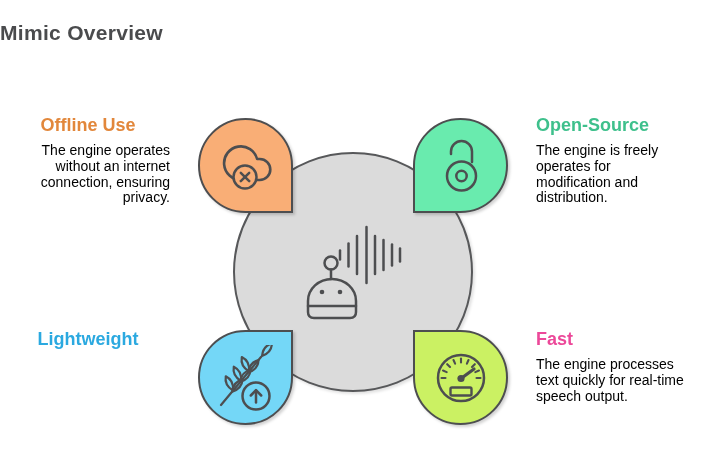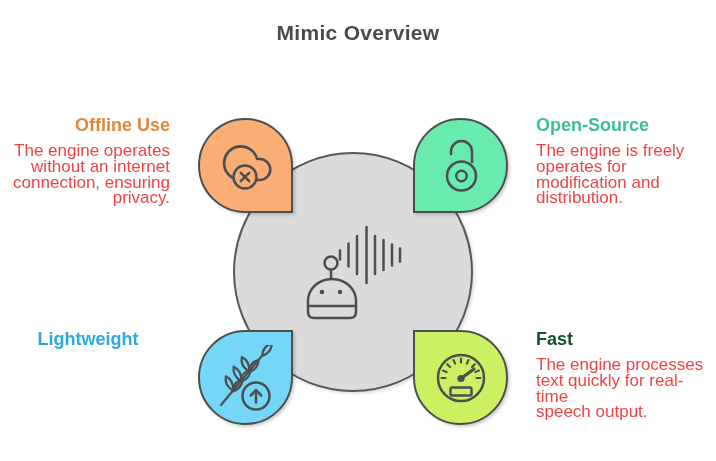--- a/index.html
+++ b/index.html
@@ -1,42 +1,42 @@
 <!DOCTYPE html>
 <html><head>
 <meta charset="utf-8">
 <style>
   html,body{margin:0;padding:0;background:#fff;}
   #stage{
     position:relative;width:716px;height:461px;overflow:hidden;background:#ffffff;
     font-family:"Liberation Sans", sans-serif;
   }
   .title{
-    position:absolute;top:21px;left:0;width:716px;text-align:center;
+    position:absolute;top:21px;left:0;width:716px;text-align:left;
     font-size:21px;font-weight:bold;color:#4a4b4d;letter-spacing:.3px;
   }
   .center-circle{
     position:absolute;left:233px;top:152px;width:240px;height:240px;
     border-radius:50%;background:#dbdbdb;border:2px solid #57585a;box-sizing:border-box;
     box-shadow:2px 2px 3px rgba(0,0,0,.12);
   }
   .center-icon{position:absolute;left:300px;top:222px;width:106px;height:100px;}
   .teardrop{
     position:absolute;width:95px;height:95px;box-sizing:border-box;
     border:2px solid #4d4e50;display:flex;align-items:center;justify-content:center;
     box-shadow:2px 2px 3px rgba(0,0,0,.18);
   }
   .td-tl{left:198px;top:118px;border-radius:50% 50% 0 50%;}
   .td-tr{left:413px;top:118px;border-radius:50% 50% 50% 0;}
   .td-bl{left:198px;top:330px;border-radius:50% 0 50% 50%;}
   .td-br{left:413px;top:330px;border-radius:0 50% 50% 50%;}
   .feature-text{position:absolute;}
   .feature-text h2{margin:0;font-size:18px;line-height:21px;font-weight:bold;}
   .feature-text p{
-    margin:7px 0 0 0;font-size:17px;line-height:15.8px;color:#ef4444;
+    margin:7px 0 0 0;font-size:14px;line-height:15.8px;color:#000000;
     white-space:pre-line;
   }
   .ft-tl{left:6px;top:115px;width:164px;text-align:right;}
   .ft-tr{left:536px;top:115px;width:174px;text-align:left;}
   .ft-bl{left:6px;top:329px;width:164px;text-align:right;}
   .ft-br{left:536px;top:329px;width:178px;text-align:left;}
   svg{display:block;}
   .stroke{fill:none;stroke:#4d4e50;stroke-width:2.5;stroke-linecap:round;stroke-linejoin:round;}
 </style>
 </head>
@@ -129,39 +129,39 @@
           <line x1="45.5" y1="26" x2="41.5" y2="26"></line>
         </g>
         <line x1="26" y1="26.5" x2="39" y2="17" style="stroke-width:3.2"></line>
         <rect x="15.5" y="35.5" width="21" height="8" rx="1.5" style="stroke-width:2.4"></rect>
       </g>
       <circle cx="26" cy="26.5" r="3.6" fill="#4d4e50"></circle>
     </svg>
   </div>
 
   <div class="feature-text ft-tl">
-    <h2 style="color: rgb(226, 135, 59);">Offline Use</h2>
+    <h2 style="color: rgb(226, 135, 59); text-align: center;">Offline Use</h2>
     <p>The engine operates
 without an internet
 connection, ensuring
 privacy.</p>
   </div>
 
   <div class="feature-text ft-tr">
     <h2 style="color: rgb(62, 192, 140);">Open-Source</h2>
     <p>The engine is freely
 operates for
 modification and
 distribution.</p>
   </div>
 
   <div class="feature-text ft-bl">
     <h2 style="color: rgb(43, 169, 224); text-align: center;">Lightweight</h2>
   </div>
 
   <div class="feature-text ft-br">
-    <h2 style="color: #14532d;">Fast</h2>
+    <h2 style="color: #ec4899;">Fast</h2>
     <p>The engine processes
 text quickly for real-time
 speech output.</p>
   </div>
 
 </div>
 
 </body></html>

